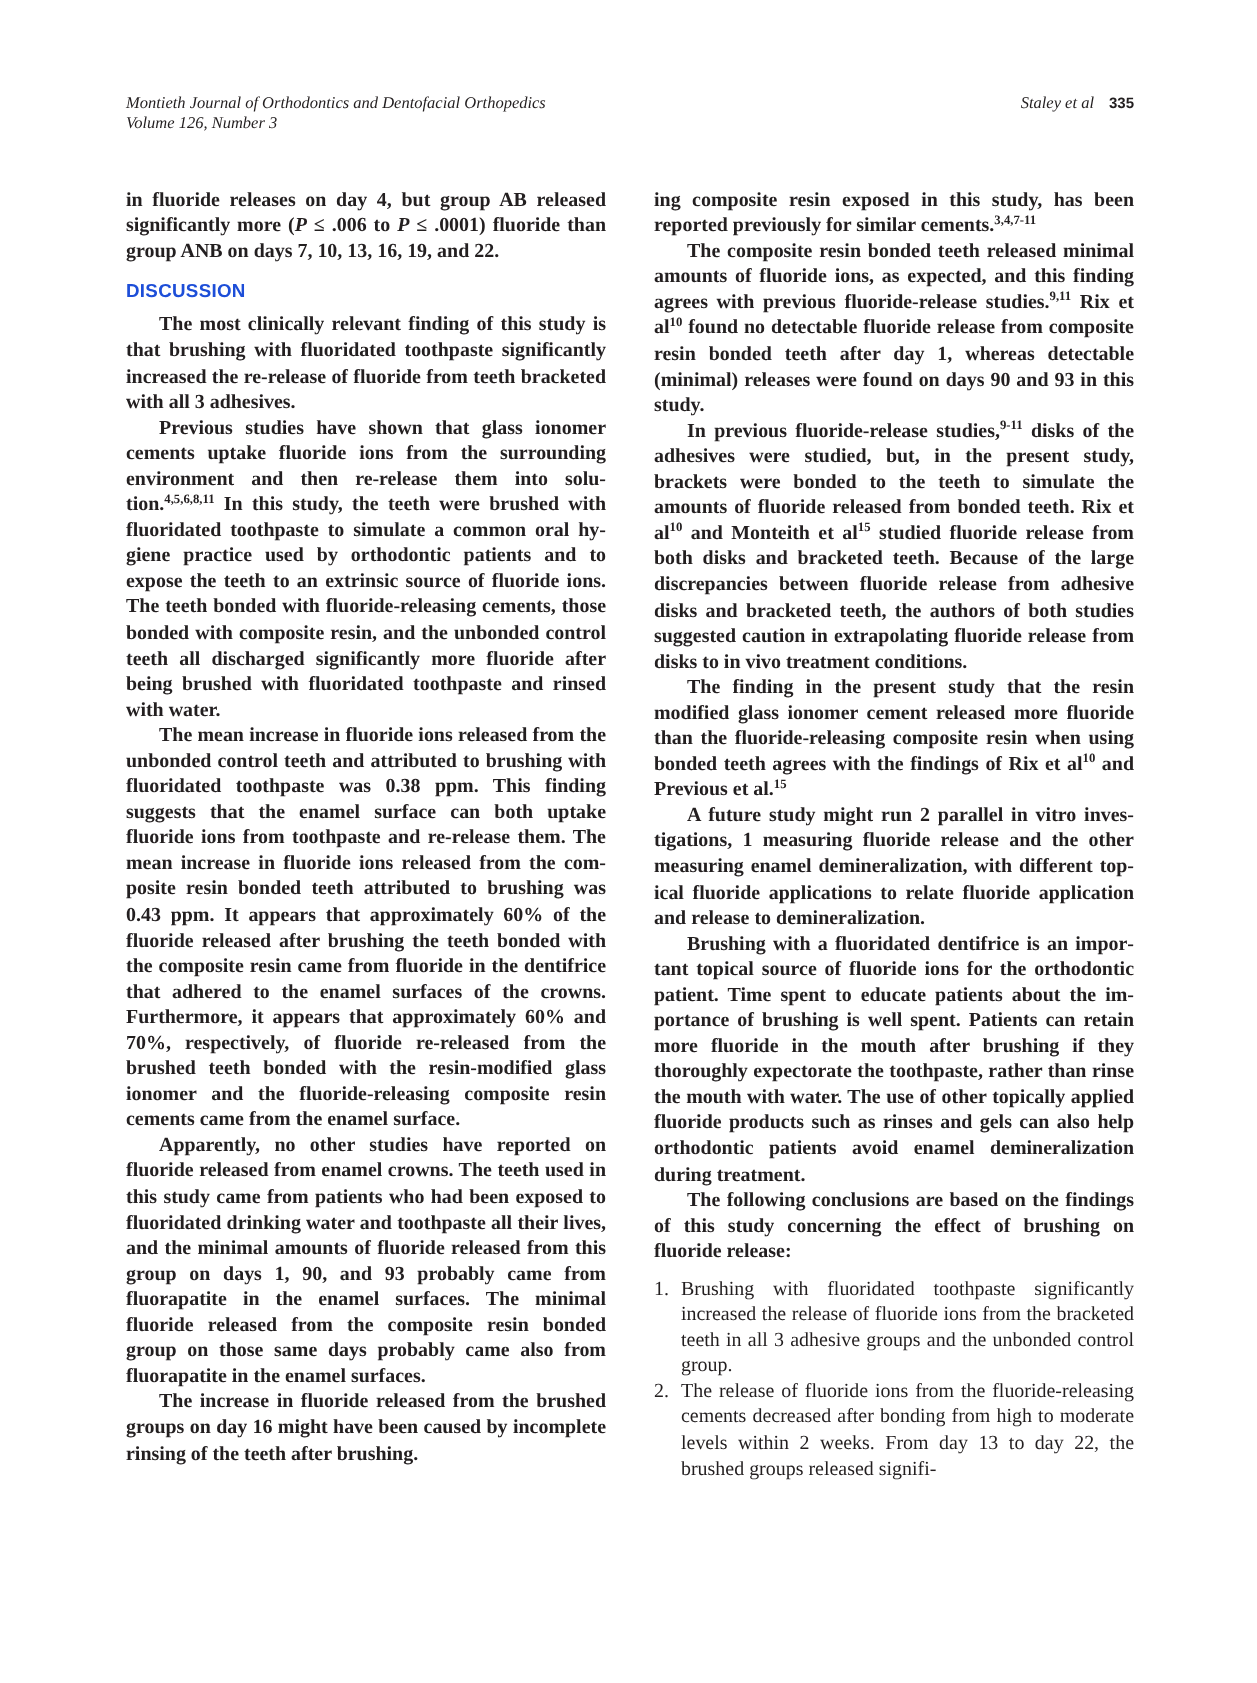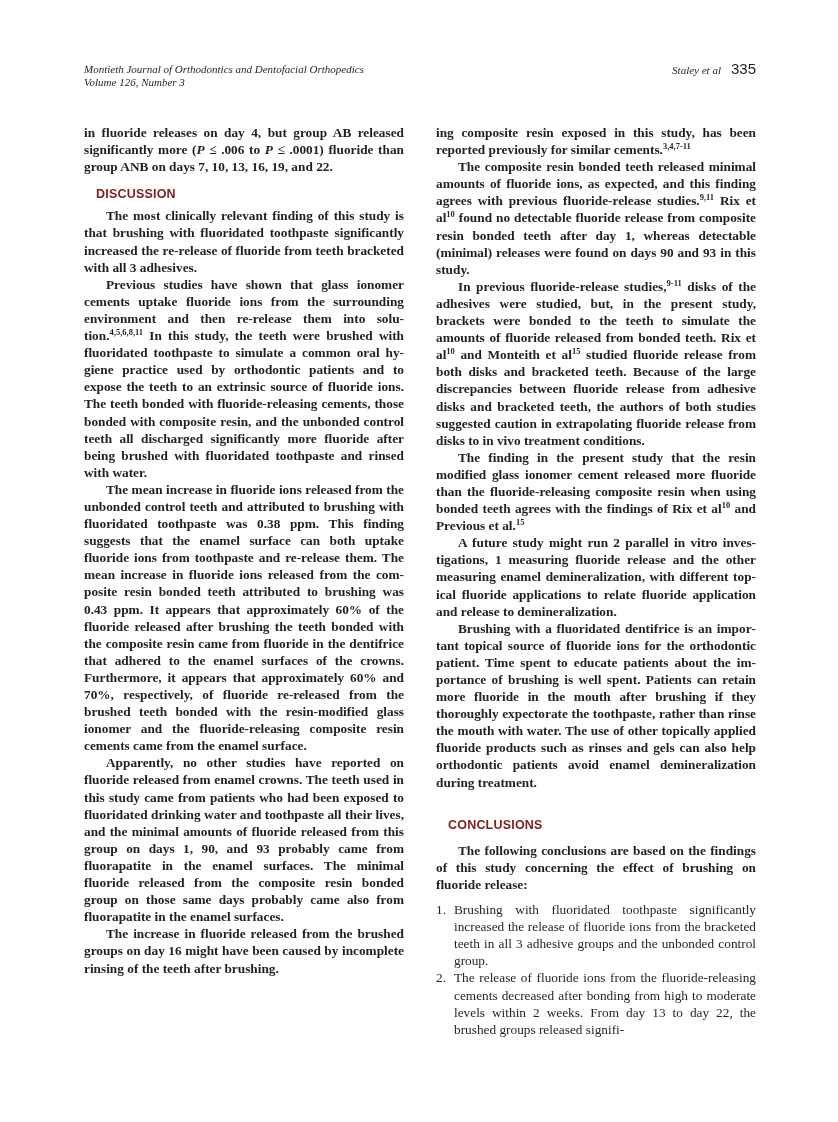--- a/index.html
+++ b/index.html
@@ -9,35 +9,35 @@
     color: #231f20;
   }
   .running-head {
     position: absolute; left: 84px; top: 62px; width: 672px;
     font-style: italic; font-size: 11px; line-height: 14px;
   }
   .running-head .journal { position: absolute; left: 0; top: 0; }
   .running-head .volume { position: absolute; left: 0; top: 13px; }
   .running-head .right { position: absolute; right: 0; top: 0; white-space: nowrap; }
   .running-head .page-num {
-    font-style: normal; font-weight: normal; font-family: "Liberation Sans", sans-serif;
-    font-size: 15px; margin-left: 10px;
+    font-style: normal; font-weight: bold; font-family: "Liberation Sans", sans-serif;
+    font-size: 10px; margin-left: 10px;
   }
   .col {
     position: absolute; top: 124px; width: 320px;
     font-size: 13.3px; line-height: 17.1px; text-align: justify;
     hyphens: manual;
   }
   .col-left { left: 84px; }
   .col-right { left: 436px; }
   p { margin: 0; font-weight: bold; }
   p.indent { text-indent: 22px; }
   h2 {
     font-family: "Liberation Sans", sans-serif; font-weight: bold;
-    font-size: 12.5px; letter-spacing: 0.2px; margin: 12px; color: #7f1d1d;
+    font-size: 12.5px; letter-spacing: 0.2px; margin: 0; color: #1d4ed8;
   }
   .h-discussion { margin-top: 11px; margin-bottom: 4px; }
   .h-conclusions { margin-top: 26px; margin-bottom: 8px; }
   sup { font-size: 8.5px; line-height: 0; vertical-align: 5px; }
   i.var { font-style: italic; }
   ol.conclusions { margin: 8px 0 0 0; padding: 0; list-style: none; }
   ol.conclusions li { position: relative; padding-left: 18px; text-align: justify; }
   ol.conclusions li .num { position: absolute; left: 0; top: 0; }
 </style>
 </head>
@@ -68,21 +68,20 @@
 
   <p class="indent"><span>The composite resin bonded teeth released minimal amounts of fluoride ions, as expected, and this finding agrees with previous fluoride-release studies.</span><sup>9,11</sup><span> Rix et al</span><sup>10</sup><span> found no detectable fluoride release from compos­ite resin bonded teeth after day 1, whereas detectable (minimal) releases were found on days 90 and 93 in this study.</span></p>
 
   <p class="indent"><span>In previous fluoride-release studies,</span><sup>9-11</sup><span> disks of the adhesives were studied, but, in the present study, brackets were bonded to the teeth to simulate the amounts of fluoride released from bonded teeth. Rix et al</span><sup>10</sup><span> and Monteith et al</span><sup>15</sup><span> studied fluoride release from both disks and bracketed teeth. Because of the large discrepancies between fluoride release from adhesive disks and bracketed teeth, the authors of both studies suggested caution in extrapolating fluoride release from disks to in vivo treatment conditions.</span></p>
 
   <p class="indent"><span>The finding in the present study that the resin modified glass ionomer cement released more fluoride than the fluoride-releasing composite resin when using bonded teeth agrees with the findings of Rix et al</span><sup>10</sup><span> and Previous et al.</span><sup>15</sup></p>
 
   <p class="indent">A future study might run 2 parallel in vitro inves­tigations, 1 measuring fluoride release and the other measuring enamel demineralization, with different top­ical fluoride applications to relate fluoride application and release to demineralization.</p>
   <p class="indent">Brushing with a fluoridated dentifrice is an impor­tant topical source of fluoride ions for the orthodontic patient. Time spent to educate patients about the im­portance of brushing is well spent. Patients can retain more fluoride in the mouth after brushing if they thoroughly expectorate the toothpaste, rather than rinse the mouth with water. The use of other topically applied fluoride products such as rinses and gels can also help orthodontic patients avoid enamel demineral­ization during treatment.</p>
 
-  <h2 class="h-conclusions">CONCLUSIONS</h2>
   <p class="indent">The following conclusions are based on the findings of this study concerning the effect of brushing on fluoride release:</p>
 
   <ol class="conclusions">
     <li>
       <span class="num">1.</span>
       <span>Brushing with fluoridated toothpaste significantly increased the release of fluoride ions from the bracketed teeth in all 3 adhesive groups and the unbonded control group.</span>
     </li>
     <li>
       <span class="num">2.</span>
       <span>The release of fluoride ions from the fluoride-releasing cements decreased after bonding from high to moderate levels within 2 weeks. From day 13 to day 22, the brushed groups released signifi-</span>

